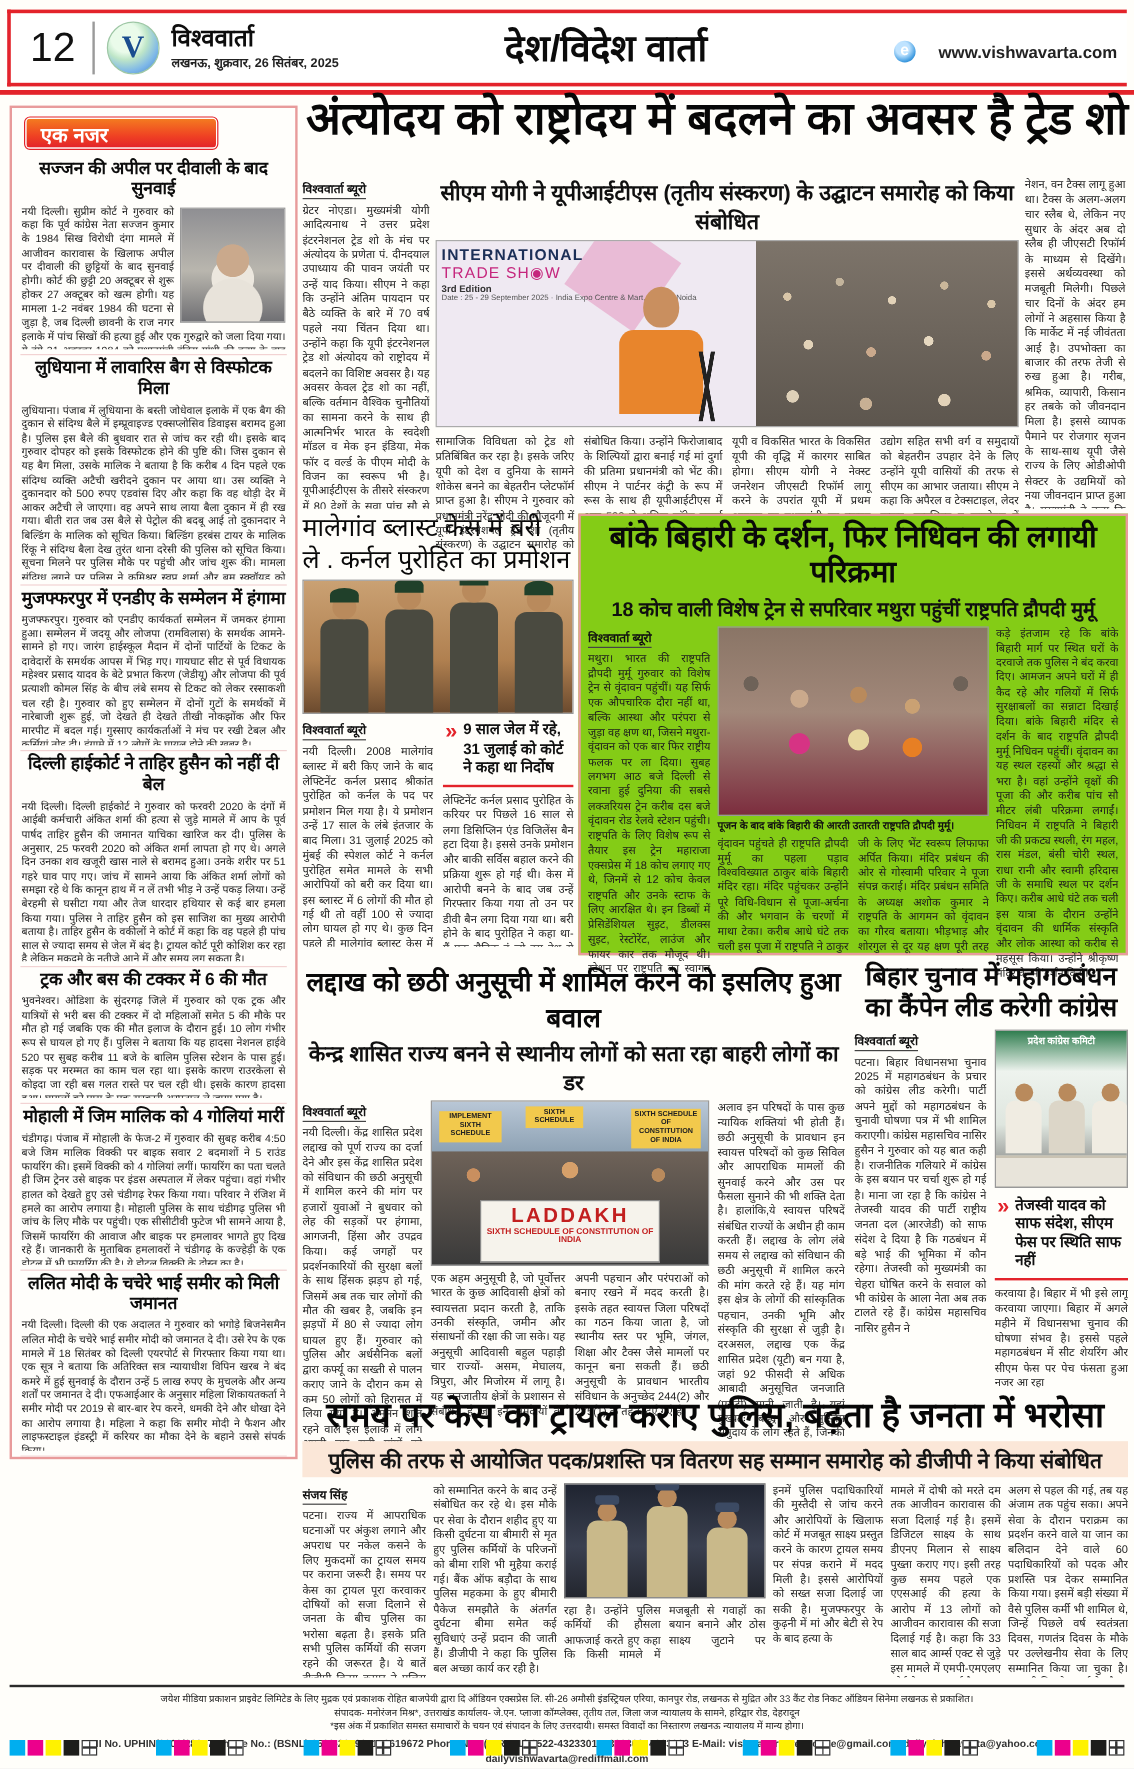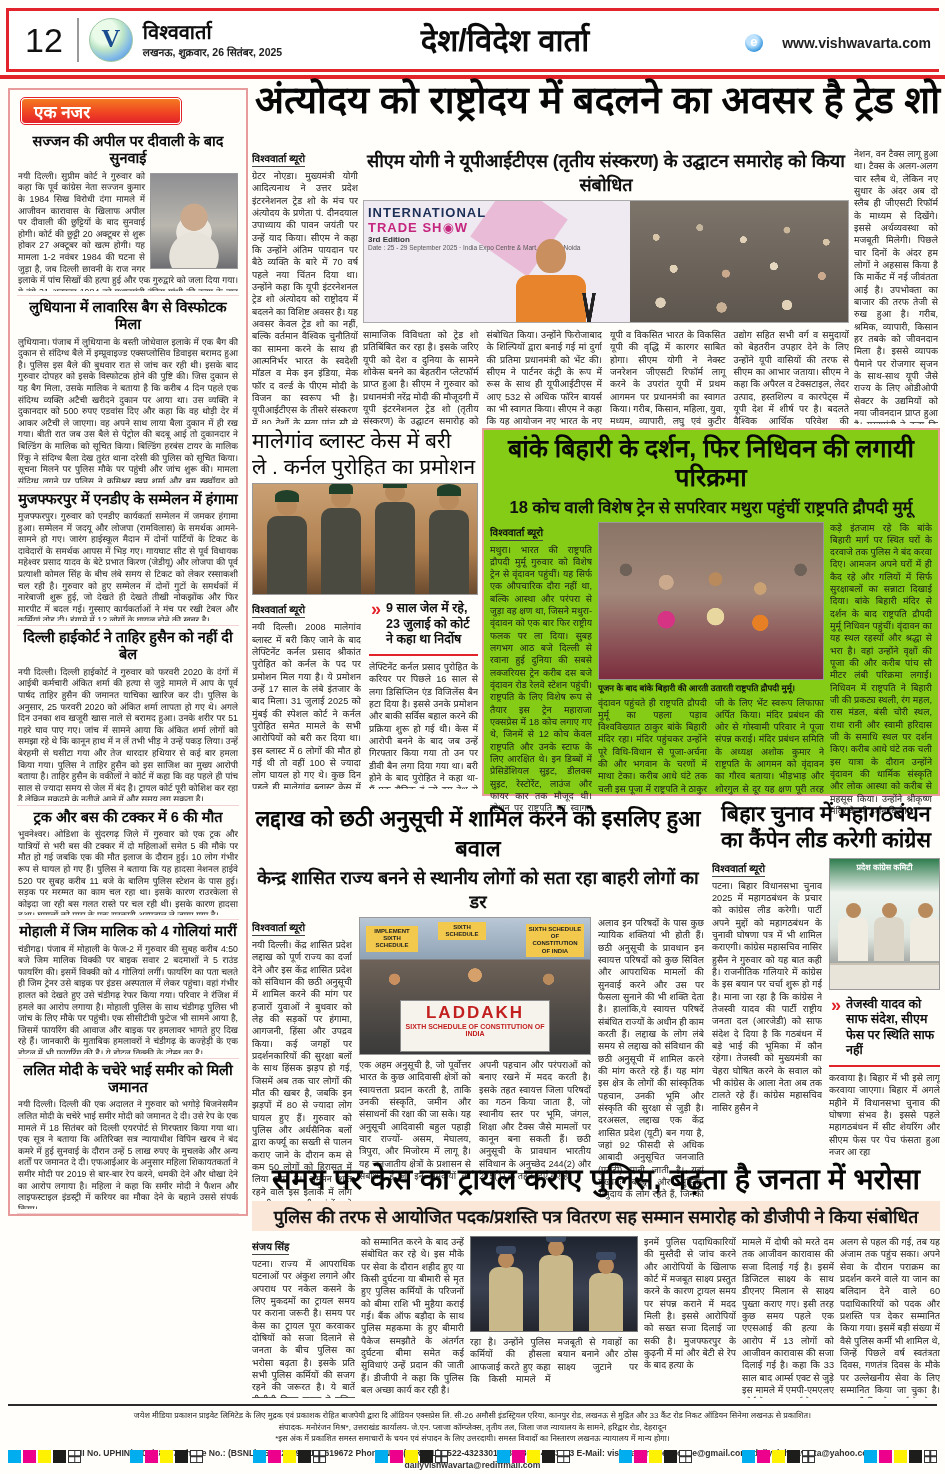--- a/index.html
+++ b/index.html
@@ -61,25 +61,25 @@
   .quote .chev{ color:#e3232a; font-size:18px; font-weight:700; line-height:0.9; }
   .quote .qt{ font-size:12.5px; font-weight:700; color:#111; line-height:1.25; }
   .caption{ font-size:8.6px; font-weight:700; color:#111; margin:2px 0 3px 0; }
 
   
   .lead-headline{ position:absolute; left:252px; top:77px; width:688px; height:52px;
     font-size:38px; font-weight:700; color:#070707; text-align:right; line-height:1.25; }
   .lead{ position:absolute; left:252px; top:148px; width:688px; height:276px;
     display:grid; grid-template-columns:106px 486px 84px; column-gap:5px; }
   .lead-sub{ font-size:18px; font-weight:700; text-align:center; color:#101010; margin-bottom:4px; }
-  .lead-photo{ width:100%; height:123px; position:relative; overflow:hidden; border:1px solid #aaa;
+  .lead-photo{ width:100%; height:156px; position:relative; overflow:hidden; border:1px solid #aaa;
     background:linear-gradient(90deg,#efe9f2 0 55%,#6b6258 55% 100%); }
   .lp-banner{ position:absolute; left:4px; top:4px; width:54%; height:60px; }
   .lp-banner .l1{ font-size:13px; font-weight:700; color:#1c2f57; letter-spacing:1px; }
-  .lp-banner .l2{ font-size:13px; font-weight:700; color:#c5267d; letter-spacing:1px; }
+  .lp-banner .l2{ font-size:13px; font-weight:400; color:#c5267d; letter-spacing:1px; }
   .lp-banner .l3{ font-size:8px; font-weight:700; color:#333; }
   .lp-banner .l4{ font-size:6.5px; color:#555; }
   .lp-shape{ position:absolute; left:120px; top:-8px; width:70px; height:70px; background:#d63384; opacity:.25; transform:rotate(35deg); }
   .speaker{ position:absolute; left:150px; top:38px; width:74px; height:112px; }
   .speaker .head{ width:30px; height:34px; border-radius:50% 50% 46% 46%; background:#c98f5f; margin:0 auto; }
   .speaker .body{ width:70px; height:70px; border-radius:12px 12px 0 0; background:#e8852c; margin:2px auto 0; }
   .mics{ position:absolute; left:205px; top:92px; width:40px; height:58px;
     background:linear-gradient(80deg,transparent 46%,#222 47% 53%,transparent 54%),
                linear-gradient(100deg,transparent 46%,#222 47% 53%,transparent 54%); }
   .crowd{ position:absolute; right:0; top:0; width:45%; height:100%;
@@ -283,21 +283,21 @@
       <div class="fig" style="left:176px; height:84px;"></div>
     </div>
     <div class="mgrid">
       <div class="clip">
         <span class="byline">विश्ववार्ता ब्यूरो</span>
         <div class="bd9 just">नयी दिल्ली। 2008 मालेगांव ब्लास्ट में बरी किए जाने के बाद लेफ्टिनेंट कर्नल प्रसाद श्रीकांत पुरोहित को कर्नल के पद पर प्रमोशन मिल गया है। ये प्रमोशन उन्हें 17 साल के लंबे इंतजार के बाद मिला। 31 जुलाई 2025 को मुंबई की स्पेशल कोर्ट ने कर्नल पुरोहित समेत मामले के सभी आरोपियों को बरी कर दिया था। इस ब्लास्ट में 6 लोगों की मौत हो गई थी तो वहीं 100 से ज्यादा लोग घायल हो गए थे।   कुछ दिन पहले ही मालेगांव ब्लास्ट केस में कोर्ट के फैसले के बाद ऐसी जानकारियां आई थी कि सेना ने</div>
       </div>
       <div class="clip">
         <div class="quote">
           <span class="chev">»</span>
-          <span class="qt">9 साल जेल में रहे, 23 जुलाई को कोर्ट ने कहा था निर्दोष</span>
+          <span class="qt">9 साल जेल में रहे, 31 जुलाई को कोर्ट ने कहा था निर्दोष</span>
         </div>
         <div class="bd9 just">लेफ्टिनेंट कर्नल प्रसाद पुरोहित के करियर पर पिछले 16 साल से लगा डिसिप्लिन एंड विजिलेंस बैन हटा दिया है। इससे उनके प्रमोशन और बाकी सर्विस बहाल करने की प्रक्रिया शुरू हो गई थी। केस में आरोपी बनने के बाद जब उन्हें गिरफ्तार किया गया तो उन पर डीवी बैन लगा दिया गया था। बरी होने के बाद पुरोहित ने कहा था- मैं एक सैनिक हूं जो इस देश से बेहद प्यार करता हूं।</div>
       </div>
     </div>
   </div>
 
   <div class="banke">
     <h2>बांके बिहारी के दर्शन, फिर निधिवन की लगायी परिक्रमा</h2>
     <div class="sub">18 कोच वाली विशेष ट्रेन से सपरिवार मथुरा पहुंचीं राष्ट्रपति द्रौपदी मुर्मू</div>
     <div class="bgrid">

